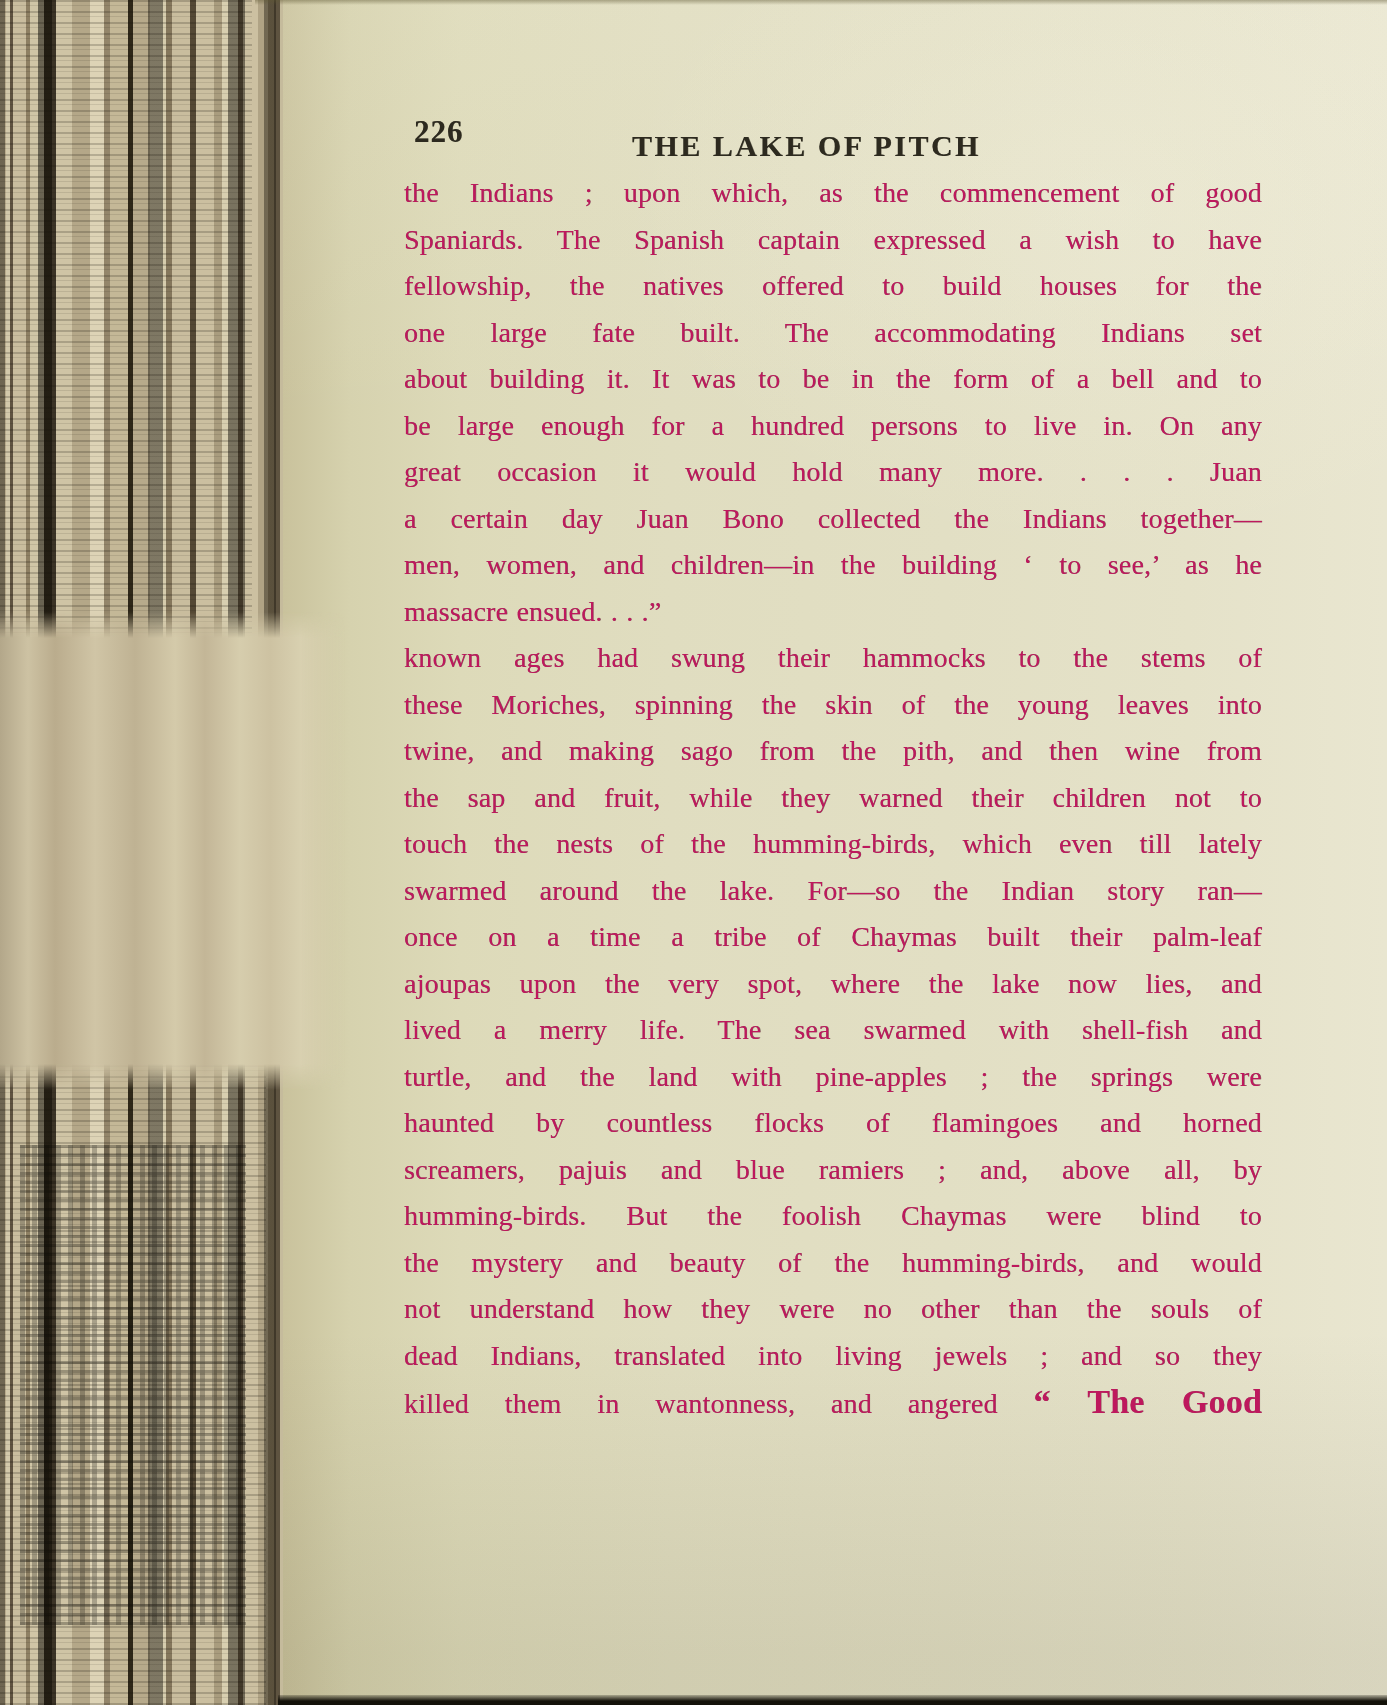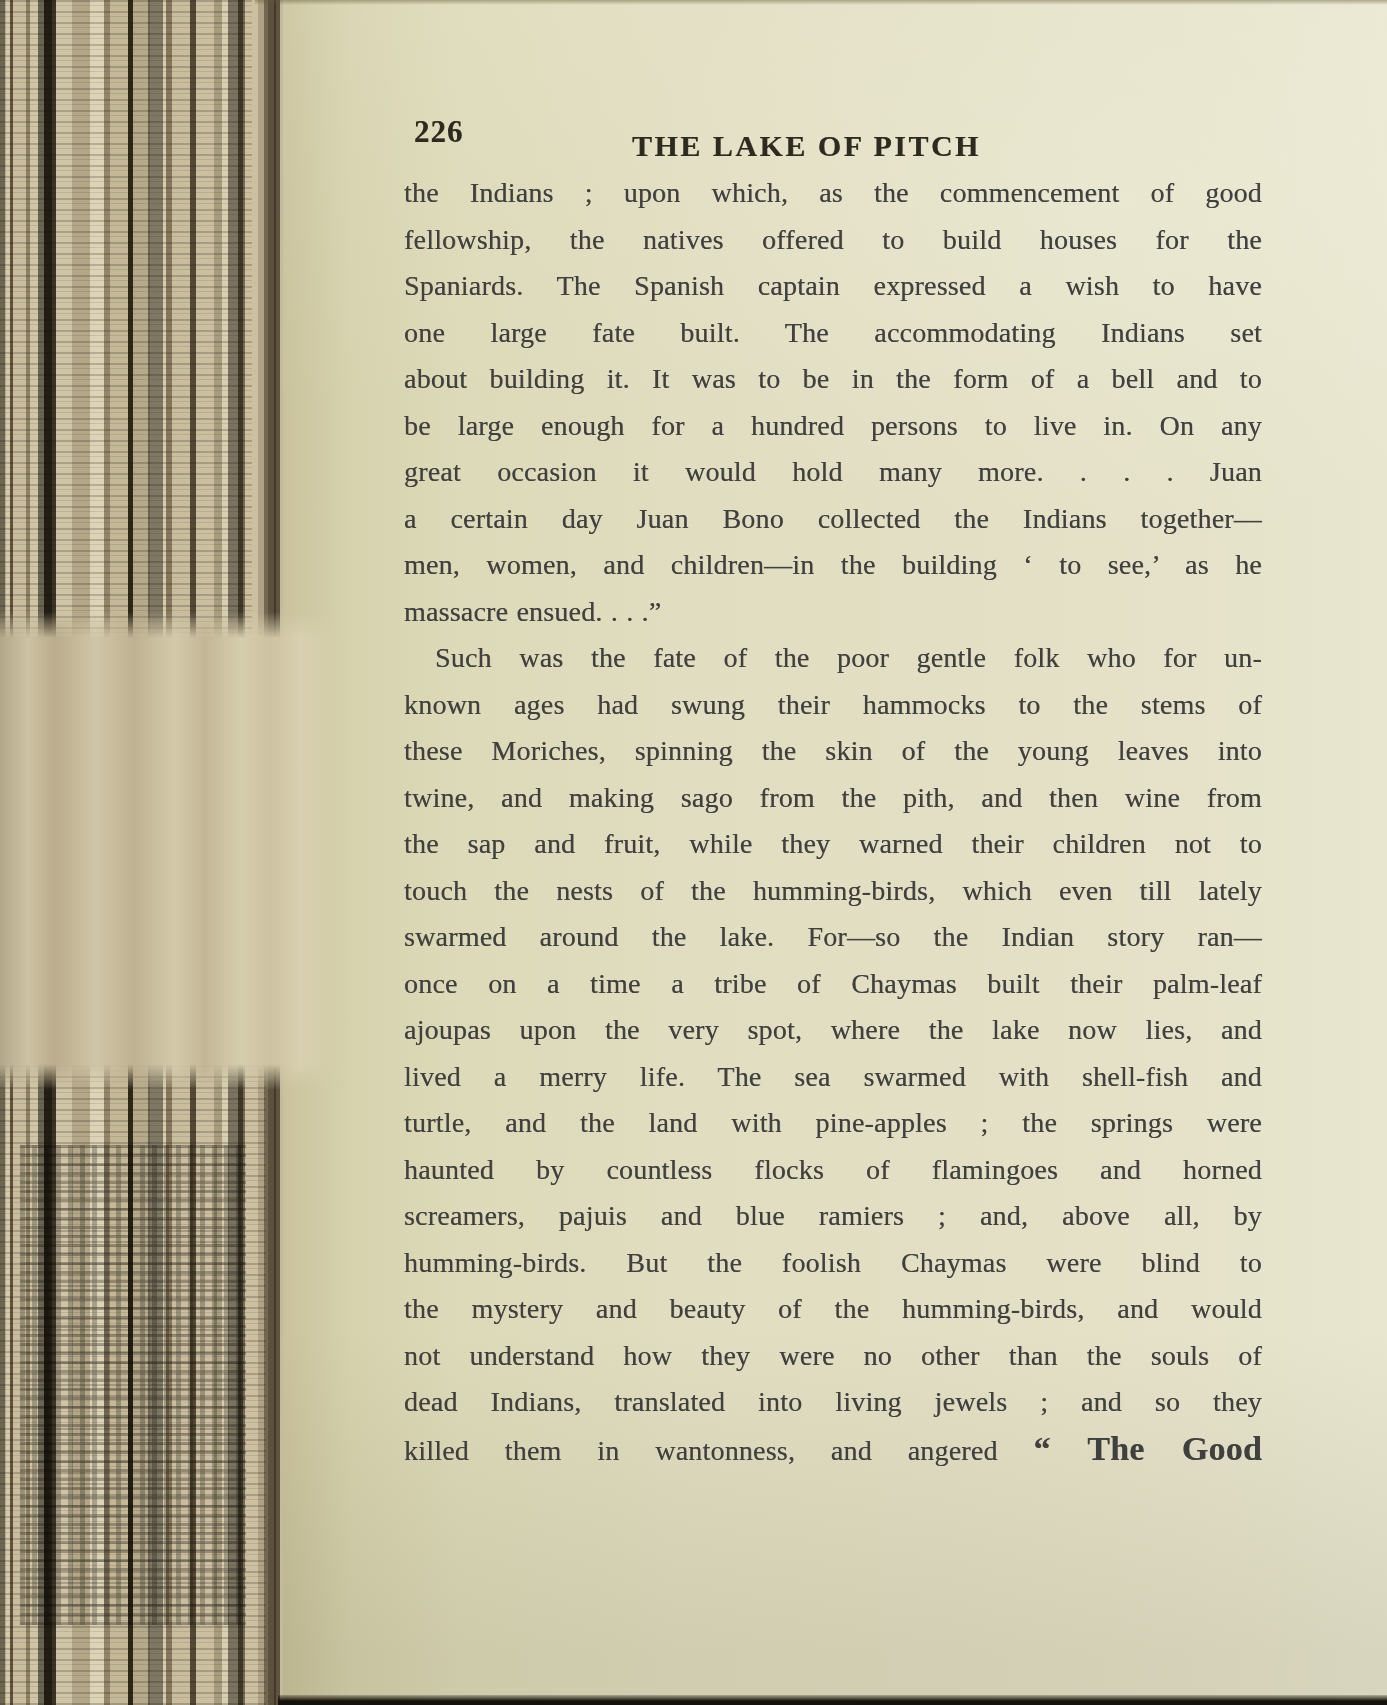--- a/index.html
+++ b/index.html
@@ -69,21 +69,21 @@
     background:linear-gradient(180deg,rgba(10,9,4,.2),#14120a 60%);
   }
   
   .header{position:absolute;left:404px;top:112px;width:858px;height:42px;color:#2d2a1f;}
   .pagenum{position:absolute;left:10px;top:2px;font-size:31px;font-weight:600;letter-spacing:1px;
     text-shadow:.3px .3px .4px rgba(46,43,32,.5);}
   .title{position:absolute;left:228px;top:17px;font-size:30px;font-weight:700;letter-spacing:2.5px;
     text-shadow:.3px .3px .4px rgba(46,43,32,.5);}
   .bodytext{
     position:absolute;left:404px;top:170px;width:858px;
-    font-size:28px;line-height:46.5px;color:#404040;
+    font-size:28px;line-height:46.5px;color:#be185d;
     letter-spacing:.2px;word-spacing:1px;
     text-shadow:.3px .3px .4px rgba(46,43,32,.55);
   }
   .ln{height:46.5px;text-align:justify;text-align-last:justify;white-space:normal;}
   .ln.end{text-align-last:left;}
   .ln.indent{padding-left:31px;}
   .emph{font-size:34px;font-weight:600;}
 </style>
 </head>
 <body>
@@ -99,30 +99,29 @@
   <div class="top-strip"></div>
   <div class="bottom-strip"></div>
 
   <div class="header">
     <span class="pagenum">226</span>
     <span class="title">THE LAKE OF PITCH</span>
   </div>
 
   <div class="bodytext">
     <div class="ln">the Indians ; upon which, as the commencement of good</div>
+    <div class="ln">Spaniards. The Spanish captain expressed a wish to have</div>
     <div class="ln">fellowship, the natives offered to build houses for the</div>
-    <div class="ln">Spaniards. The Spanish captain expressed a wish to have</div>
     <div class="ln">one large fate built. The accommodating Indians set</div>
     <div class="ln">about building it. It was to be in the form of a bell and to</div>
     <div class="ln">be large enough for a hundred persons to live in. On any</div>
     <div class="ln">great occasion it would hold many more. . . . Juan</div>
     <div class="ln">a certain day Juan Bono collected the Indians together—</div>
     <div class="ln">men, women, and children—in the building ‘ to see,’ as he</div>
     <div class="ln end">massacre ensued. . . .”</div>
-    <div class="ln indent">Such was the fate of the poor gentle folk who for un-</div>
     <div class="ln">known ages had swung their hammocks to the stems of</div>
     <div class="ln">these Moriches, spinning the skin of the young leaves into</div>
     <div class="ln">twine, and making sago from the pith, and then wine from</div>
     <div class="ln">the sap and fruit, while they warned their children not to</div>
     <div class="ln">touch the nests of the humming-birds, which even till lately</div>
     <div class="ln">swarmed around the lake. For—so the Indian story ran—</div>
     <div class="ln">once on a time a tribe of Chaymas built their palm-leaf</div>
     <div class="ln">ajoupas upon the very spot, where the lake now lies, and</div>
     <div class="ln">lived a merry life. The sea swarmed with shell-fish and</div>
     <div class="ln">turtle, and the land with pine-apples ; the springs were</div>

